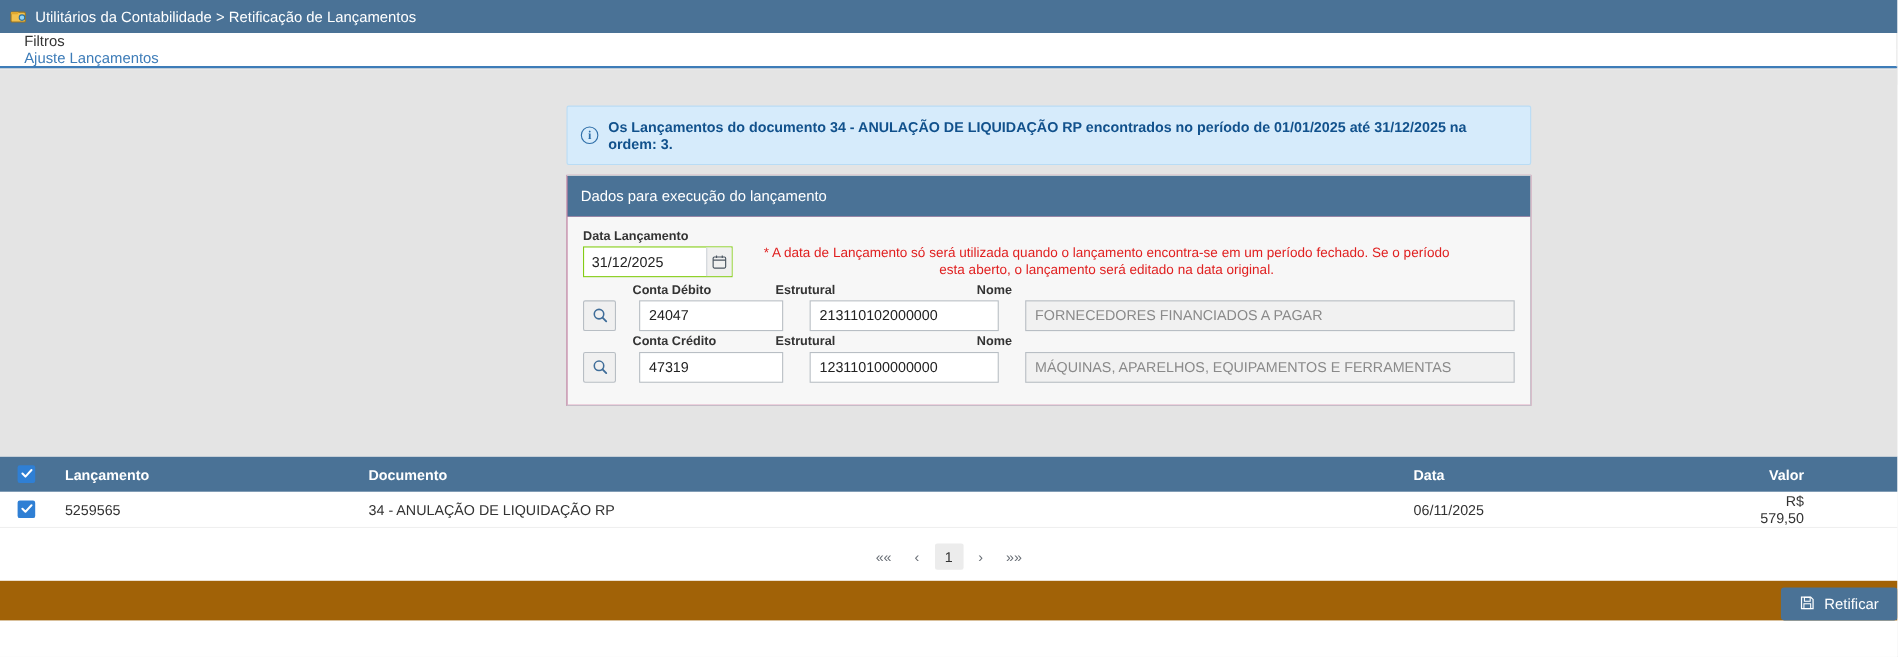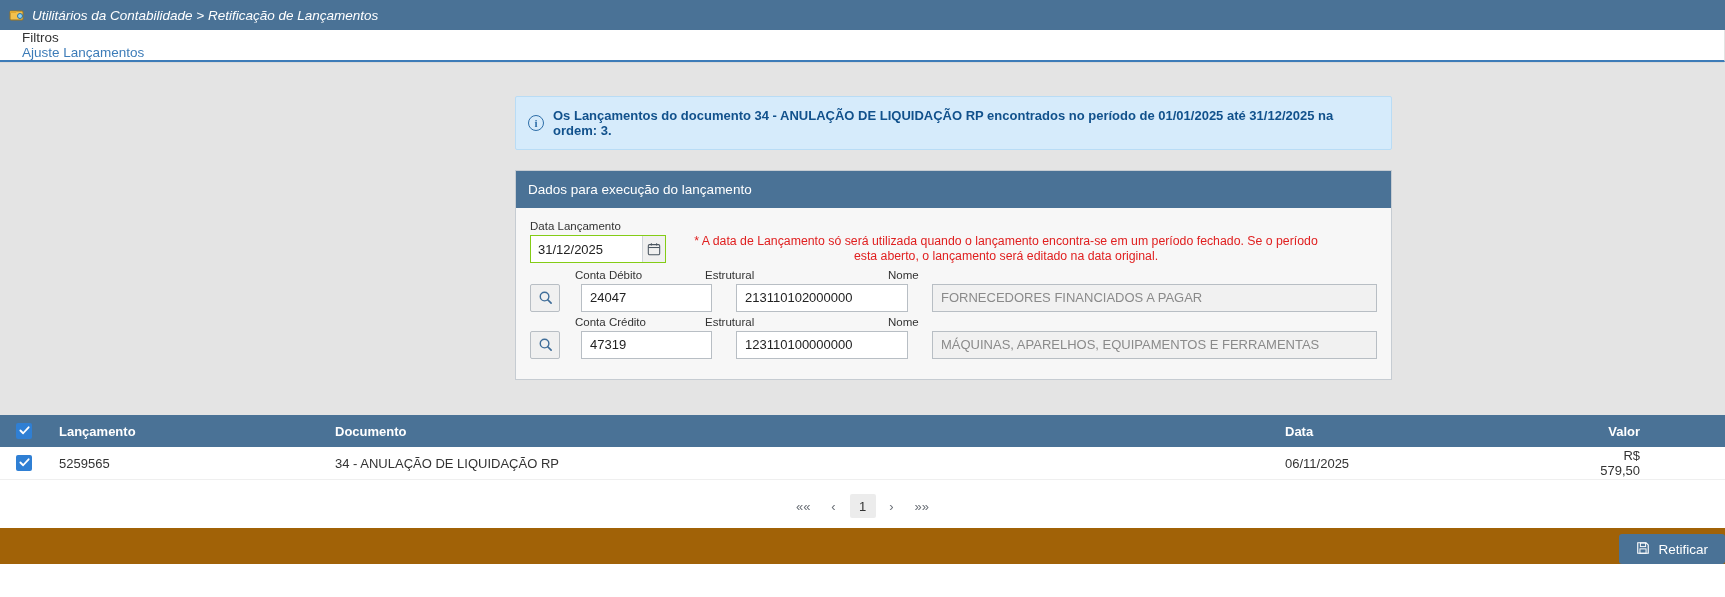--- a/index.html
+++ b/index.html
@@ -21,21 +21,21 @@
     padding: 0 8px;
     font-size: 13.5px;
   }
   .titlebar .app-icon {
     width: 18px; height: 18px;
     margin-right: 6px;
     display: inline-flex;
     align-items: center;
     justify-content: center;
   }
-  .titlebar .breadcrumb { white-space: nowrap; font-style: italic; }
+  .titlebar .breadcrumb { white-space: nowrap; }
 
   
   .tabbar {
     height: 33px;
     background: #ffffff;
     border-bottom: 1px solid #d9d9d9;
     display: flex;
     align-items: stretch;
     font-size: 13.5px;
     flex-direction: column;
@@ -92,38 +92,38 @@
     font-weight: bold;
     display: inline-flex;
     align-items: center;
     justify-content: center;
     flex: 0 0 auto;
     font-family: "Liberation Serif", serif;
   }
 
   
   .panel {
-    margin-top: 20px;
+    margin-top: 9px;
     border: 1px solid #c6ccd2;
     background: #be185d;
   }
   .panel-header {
     background: #4a7296;
     color: #ffffff;
     font-size: 13.5px;
     padding: 11px 12px;
   }
   .panel-body {
     padding: 12px 14px 16px 14px;
     background: #f7f7f7;
   }
 
   .field-label {
     font-size: 11.5px;
-    font-weight: normal;
+    font-weight: bold;
     color: #333333;
     margin-bottom: 3px;
   }
 
   
   .date-row {
     display: flex;
     align-items: flex-start;
     gap: 16px;
   }

